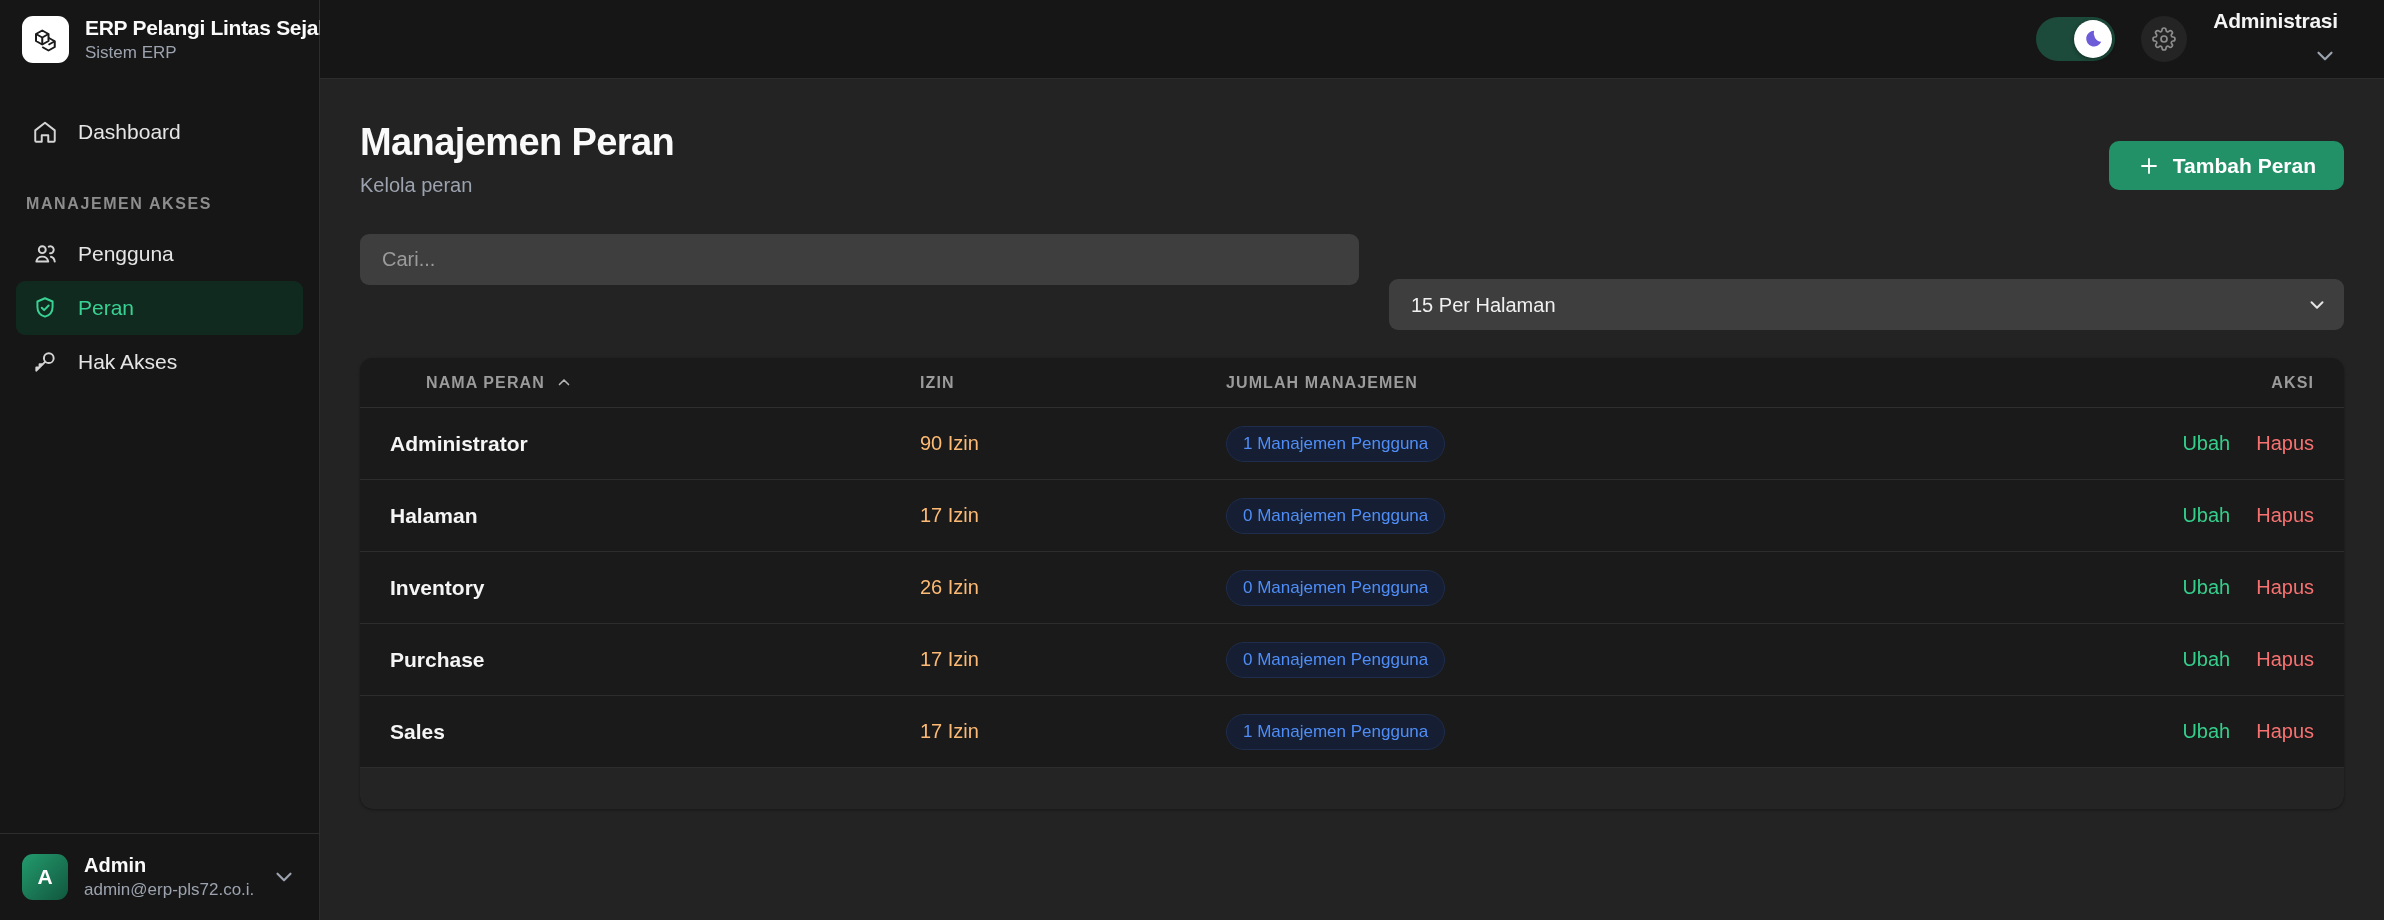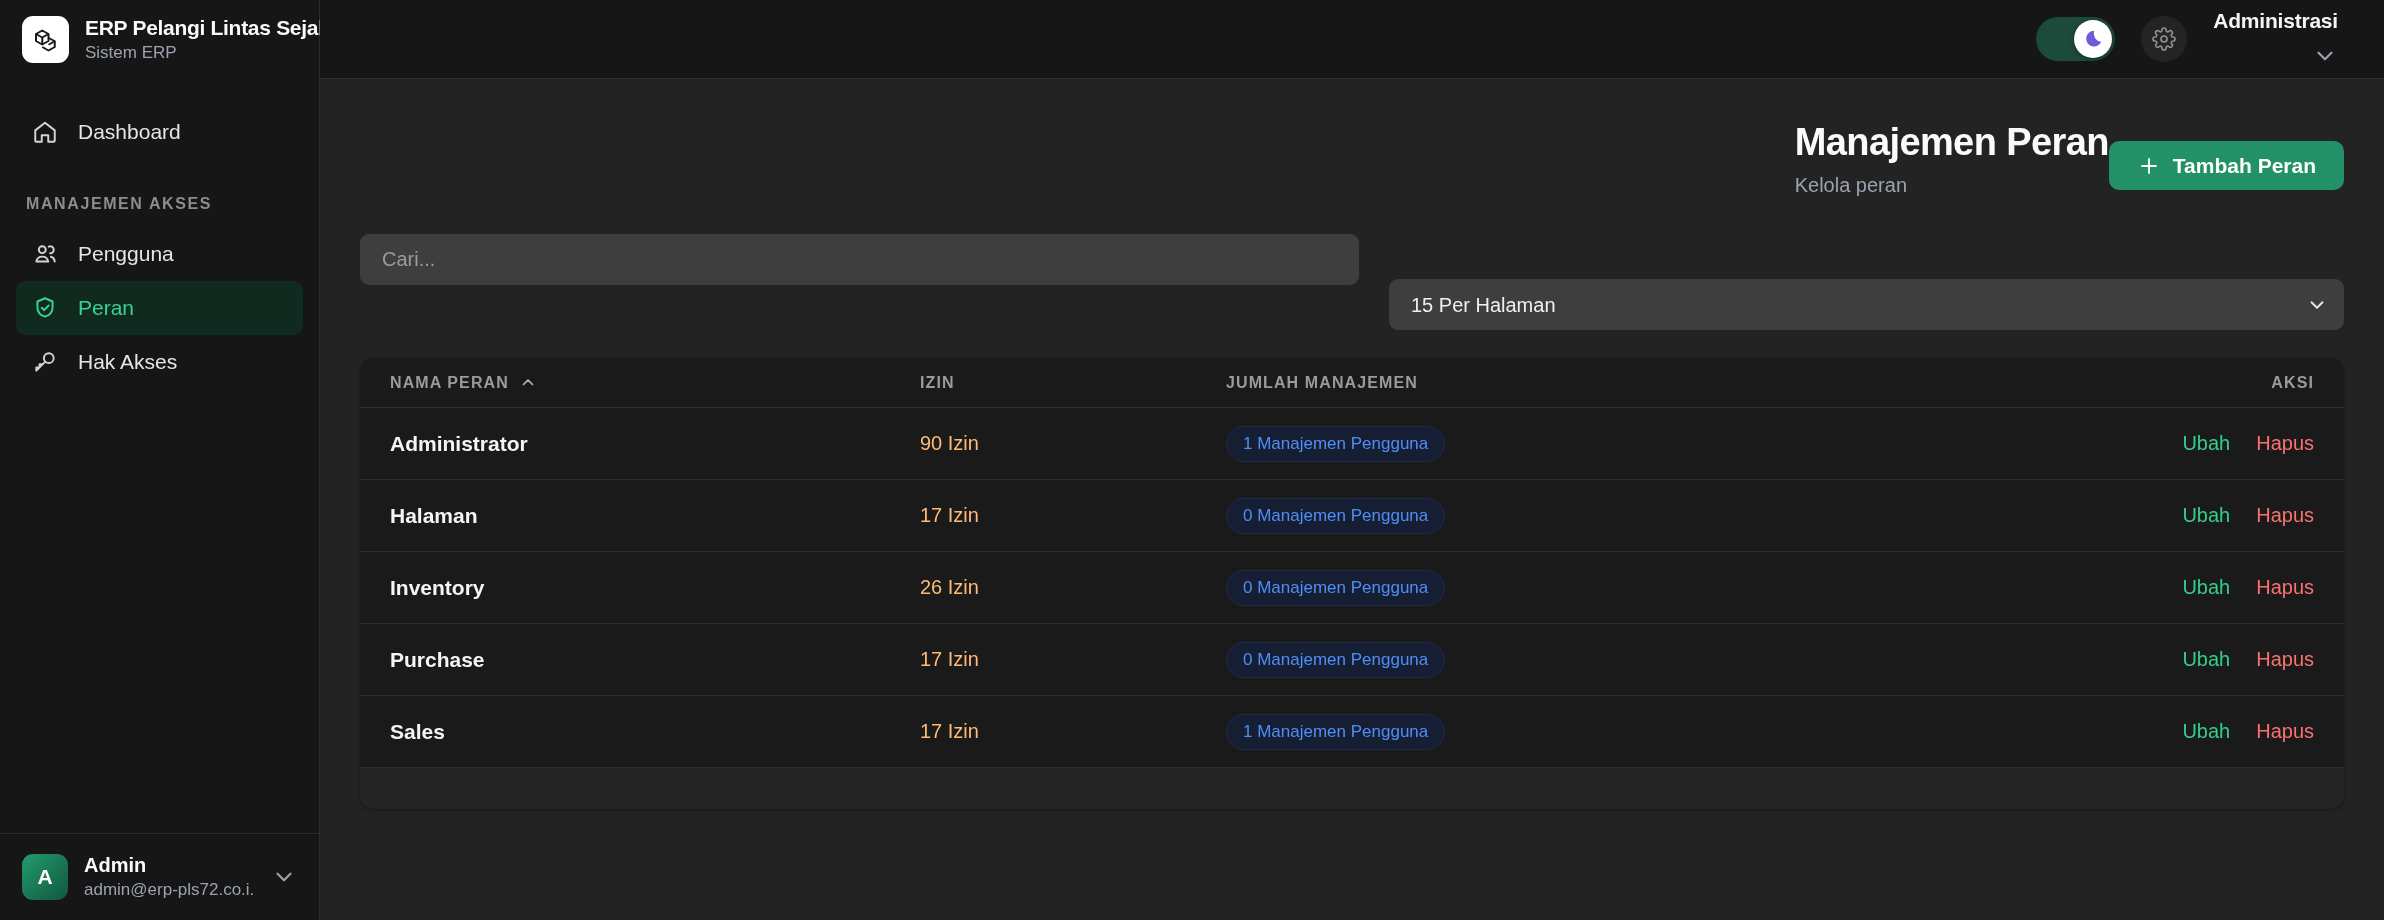--- a/index.html
+++ b/index.html
@@ -72,21 +72,21 @@
   .moon { width: 22px; height: 22px; fill: #6d5cd8; }
   .gear-btn {
     width: 46px; height: 46px; border-radius: 50%; background: #242424;
     display: flex; align-items: center; justify-content: center; cursor: pointer;
   }
   .gear-btn svg { width: 24px; height: 24px; stroke: #8d8d8d; }
   .user-menu { display: flex; align-items: flex-end; gap: 10px; cursor: pointer; flex-direction: column; }
   .user-menu-label { font-size: 21px; font-weight: bold; color: #f5f5f5; letter-spacing: -0.2px; }
   
   .content { flex: 1; background: #232323; padding: 42px 40px 0 40px; position: relative; }
-  .page-head { display: flex; align-items: flex-start; justify-content: flex-end; }
+  .page-head { display: flex; align-items: flex-start; justify-content: space-between; }
   .page-title { font-size: 38px; font-weight: bold; color: #fafafa; letter-spacing: -0.6px; }
   .page-sub { font-size: 20px; color: #9ca3af; margin-top: 10px; }
   .btn-add {
     display: flex; align-items: center; gap: 12px;
     background: #239168; color: #ffffff; border: none; cursor: pointer;
     font-family: inherit; font-size: 21px; font-weight: 600;
     padding: 0 28px; height: 49px; border-radius: 10px; margin-top: 20px;
   }
   .btn-add svg { width: 24px; height: 24px; stroke: #ffffff; }
   .controls { display: flex; gap: 30px; margin-top: 37px; }
@@ -100,21 +100,21 @@
     width: 100%; height: 51px; background: #3e3e3e; border: none; border-radius: 9px;
     color: #f0f0f0; font-family: inherit; font-size: 20px; padding: 0 22px;
     appearance: none; -webkit-appearance: none; outline: none; cursor: pointer;
   }
   .select-chev { position: absolute; right: 16px; top: 15px; width: 22px; height: 22px; stroke: #e5e5e5; pointer-events: none; }
   
   .table-card { margin-top: 28px; background: #1a1a1a; border-radius: 13px; overflow: hidden; box-shadow: 0 1px 3px rgba(0,0,0,.35); }
   .t-row { display: grid; grid-template-columns: 530px 306px 1fr 240px; align-items: center; padding: 0 30px; }
   .t-head { height: 50px; border-bottom: 1px solid #2f2f2f; }
   .th { font-size: 16px; font-weight: bold; color: #9b9b9b; letter-spacing: 1.1px; display: flex; align-items: center; gap: 10px; }
-  .th.sortable { cursor: pointer; }
+  .th.sortable { cursor: pointer; margin-left: 36px; }
   .th svg { width: 18px; height: 18px; stroke: #b5b5b5; }
   .th.right, .td.right { justify-content: flex-end; text-align: right; }
   .t-body-row { height: 72px; border-bottom: 1px solid #2c2c2c; }
   .t-body-row:last-of-type { border-bottom: 1px solid #3a3a3a; }
   .td { display: flex; align-items: center; }
   .role-name { font-size: 21px; font-weight: 600; color: #f5f5f5; }
   .izin { font-size: 20px; color: #fdba74; }
   .badge {
     font-size: 17px; color: #4f8ef7; background: #151e33; border: 1px solid #1f2c4d;
     padding: 7px 16px; border-radius: 999px; white-space: nowrap;

